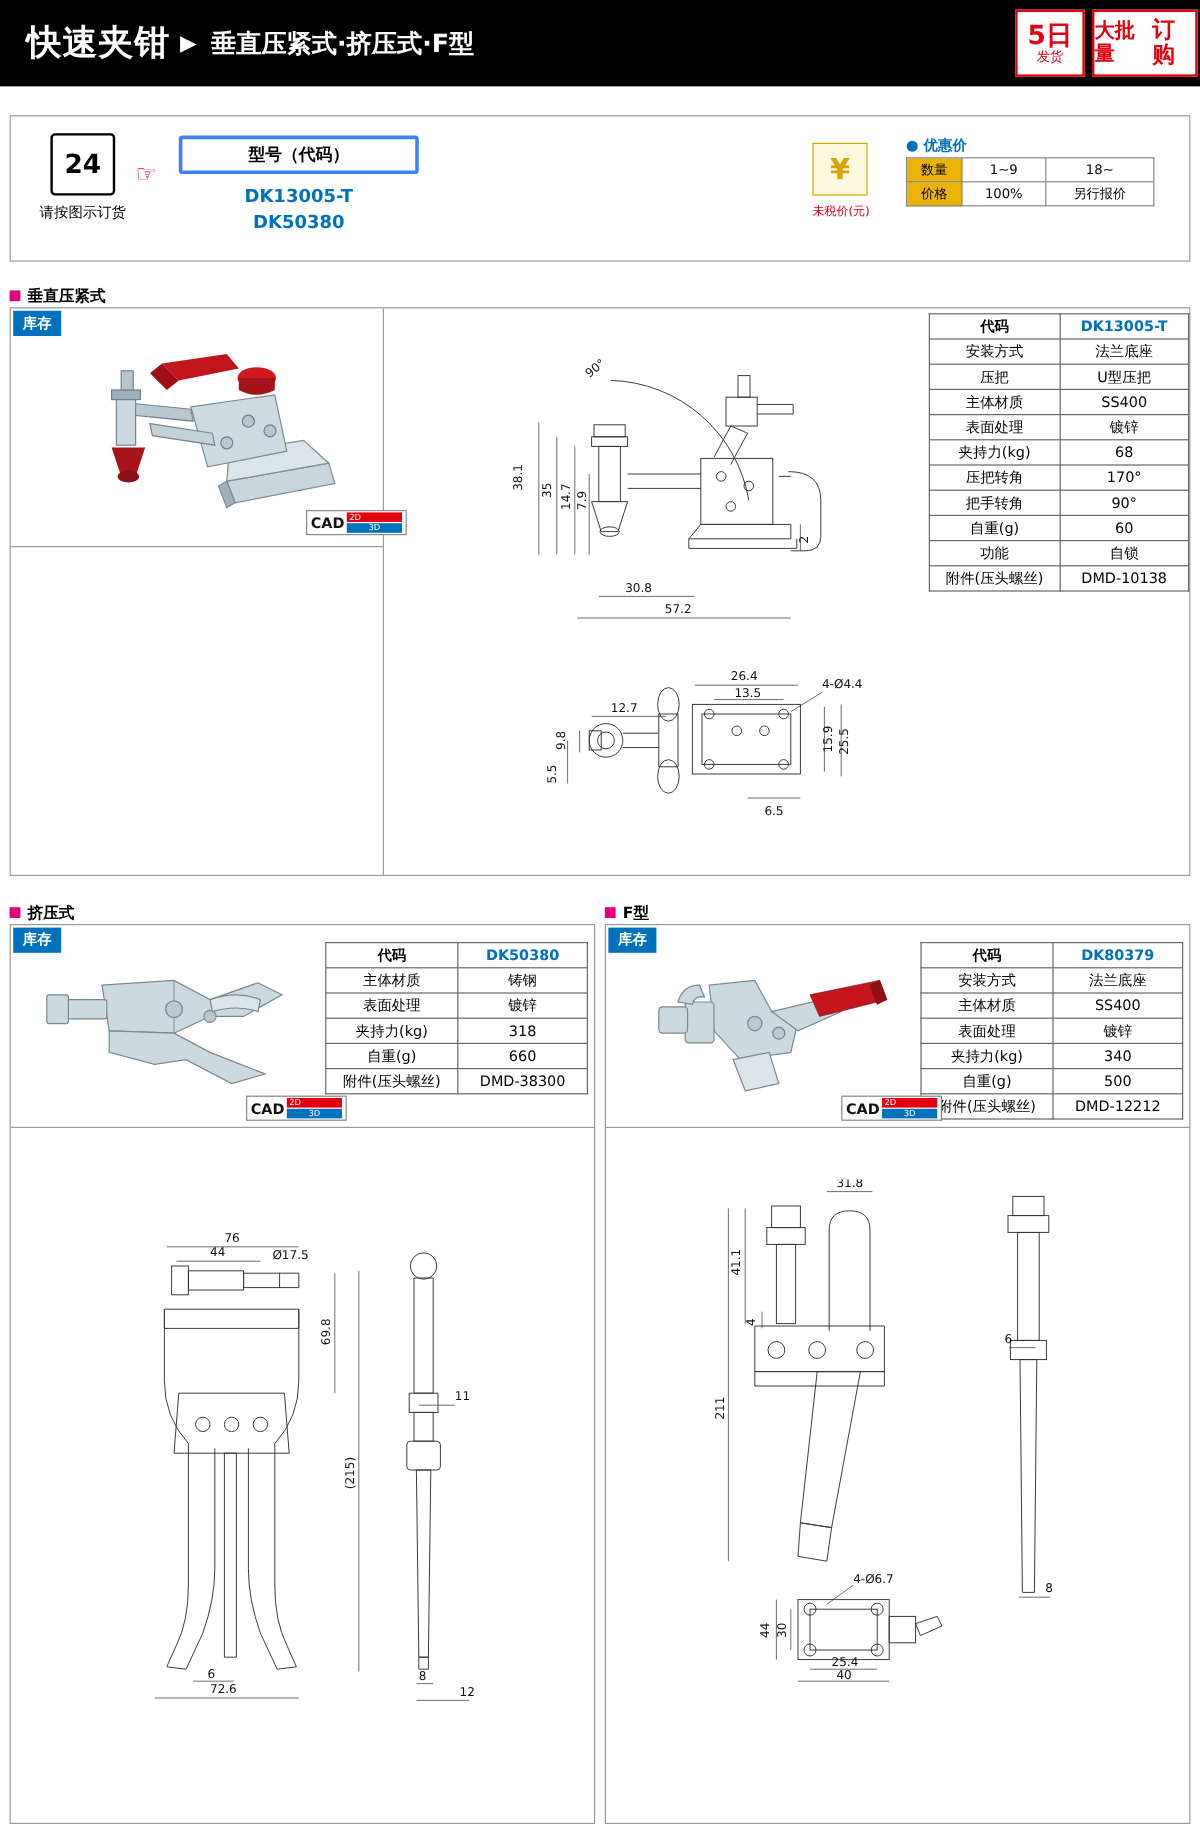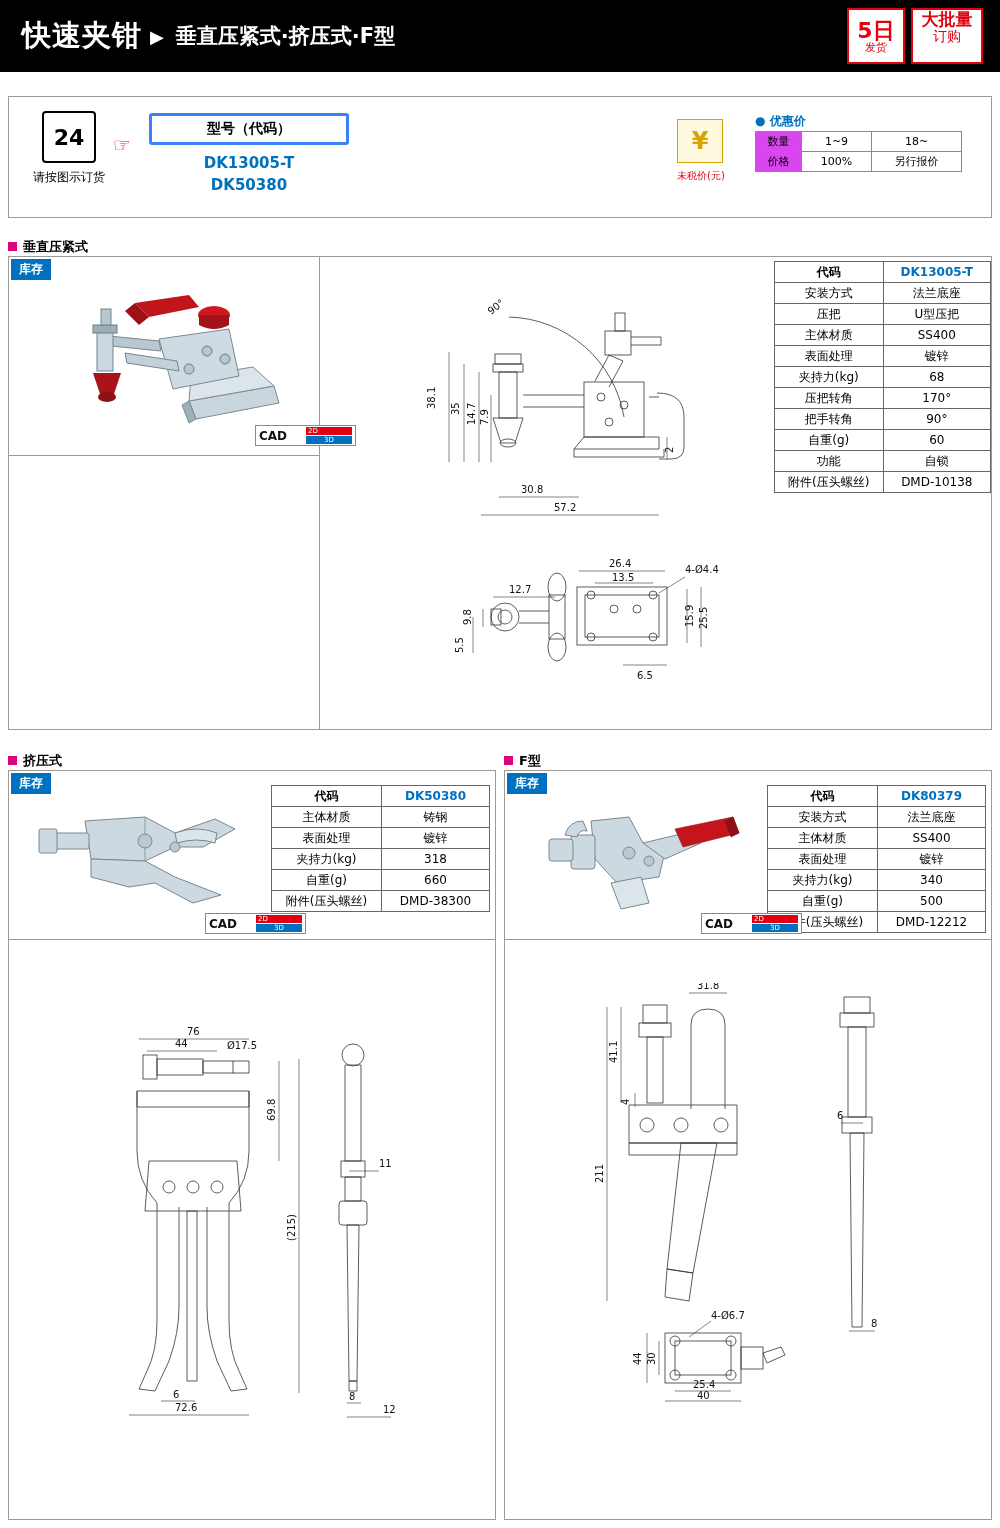--- a/index.html
+++ b/index.html
@@ -21,35 +21,35 @@
     display:flex; align-items:center;
   }
   .header-title {
     font-size:29px; font-weight:bold; letter-spacing:1px;
     margin-left:22px; white-space:nowrap;
   }
   .header-sub {
     font-size:21px; font-weight:bold; margin-left:4px; white-space:nowrap;
   }
   .tri { margin:0 8px; font-size:18px; }
-  .header-badges { position:absolute; right:17px; top:8px; display:flex; gap:6px; }
+  .header-badges { position:absolute; right:2px; top:8px; display:flex; gap:6px; }
   .badge-5day {
     width:58px; height:56px; background:#fff; border:2px solid #e3000f;
     display:flex; flex-direction:column; align-items:center; justify-content:center;
     color:#e3000f; line-height:1.05;
   }
   .badge-5day .b1 { font-size:22px; font-weight:bold; }
   .badge-5day .b2 { font-size:11px; font-weight:normal; }
   .badge-bulk {
-    width:72px; height:56px; background:#fff; border:2px solid #e3000f;
-    color:#e3000f; display:flex; flex-direction:column; align-items:center; justify-content:flex-start;
+    width:88px; height:56px; background:#fff; border:2px solid #e3000f;
+    color:#e3000f; display:flex; flex-direction:row; align-items:center; justify-content:flex-end;
     line-height:1.1;
   }
   .badge-bulk .b1 { font-size:17px; font-weight:bold; }
-  .badge-bulk .b2 { font-size:14px; font-weight:normal; }
+  .badge-bulk .b2 { font-size:19px; font-weight:bold; }
 
   
   .codebox {
     position:absolute; left:8px; top:96px; width:984px; height:122px;
     border:1px solid #9a9a9a; background:#fff;
   }
   .phone-icon {
     position:absolute; left:14px; top:14px; width:92px; text-align:center;
   }
   .phone-sq {
@@ -75,40 +75,40 @@
     position:absolute; left:0; top:6px; width:46px; height:44px;
     border:1px solid #d8a400; background:#fff9e0;
     display:flex; align-items:center; justify-content:center;
     color:#d8a400; font-size:24px; font-weight:bold;
   }
   .yen-note { position:absolute; left:0; top:56px; font-size:10px; color:#e3000f; width:70px; }
   .price-head { position:absolute; left:78px; top:0; font-size:12px; color:#0071bc; font-weight:bold; }
   .price-head .dot { color:#0071bc; }
   table.price { position:absolute; left:78px; top:18px; border-collapse:collapse; }
   table.price td { border:1px solid #888; font-size:11px; padding:2px 6px; text-align:center; height:20px;}
-  table.price td.lbl { background:#d946ef; width:46px; }
+  table.price td.lbl { background:#eab308; width:46px; }
   table.price td.v1 { width:70px; }
   table.price td.v2 { width:90px; }
 
   
   .sec-title { position:absolute; font-size:13px; font-weight:bold; }
   .sec-title .sq { display:inline-block; width:9px; height:9px; background:#e3007f; margin-right:6px; }
 
   
   .panel { position:absolute; border:1px solid #9a9a9a; background:#fff; }
 
   
   .stock {
     position:absolute; background:#0071bc; color:#fff; font-size:12px; font-weight:bold;
     padding:2px 8px; z-index:5;
   }
   
   .cad {
     position:absolute; background:#fff; border:1px solid #888; display:flex; align-items:center;
-    padding:1px 3px; gap:19px; z-index:5;
+    padding:1px 3px; gap:2px; z-index:5;
   }
   .cad .t { font-size:12px; font-weight:bold; color:#111; }
   .cad .d2 { background:#e3000f; color:#fff; font-size:7px; padding:0 2px; line-height:8px;}
   .cad .d3 { background:#0071bc; color:#fff; font-size:7px; padding:0 18px; line-height:8px;}
   .cad .stack { display:flex; flex-direction:column; gap:1px; }
 
   
   table.spec { border-collapse:collapse; }
   table.spec td {
     border:1px solid #666; font-size:12px; height:21px; padding:1px 4px; text-align:center;

